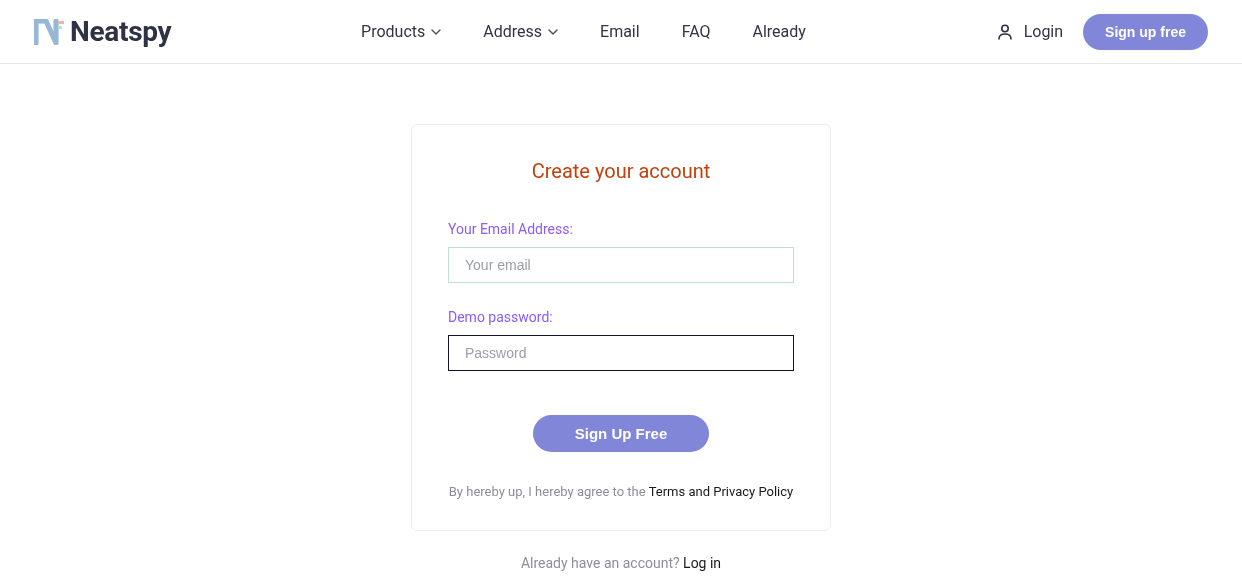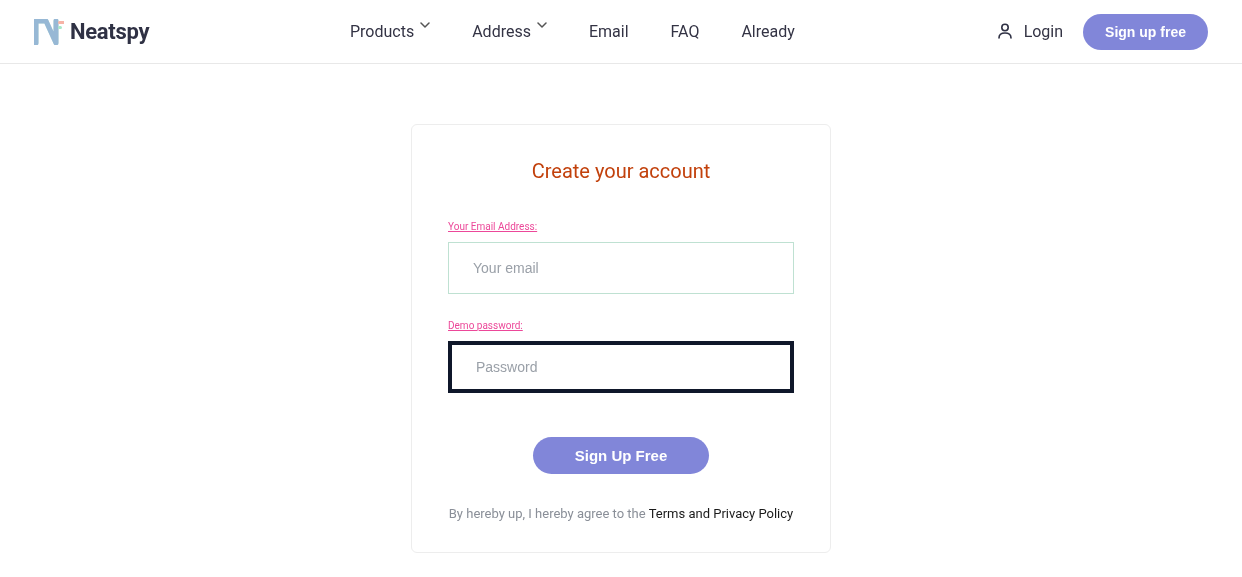--- a/index.html
+++ b/index.html
@@ -26,48 +26,50 @@
       display: flex;
       align-items: center;
       gap: 6px;
     }
     .logo-mark {
       width: 30px;
       height: 26px;
       position: relative;
     }
     .logo-text {
-      font-size: 22px;
+      font-size: 28px;
       font-weight: 700;
       color: #2f3144;
       letter-spacing: -0.3px;
     }
     .nav {
       display: flex;
       align-items: center;
       gap: 42px;
     }
     .nav-item {
       display: flex;
+      align-items: center;
       gap: 6px;
       font-size: 16px;
       color: #333344;
       cursor: pointer;
     }
     .chev {
       width: 10px;
       height: 6px;
     }
     .right-side {
       display: flex;
       align-items: center;
       gap: 20px;
     }
     .login-wrap {
       display: flex;
+      align-items: center;
       gap: 10px;
       cursor: pointer;
     }
     .login-text {
       font-size: 16px;
       color: #333344;
     }
     .signup-btn {
       background: #8186d9;
       color: #ffffff;
@@ -92,38 +94,37 @@
       background: #ffffff;
     }
     .card-title {
       font-size: 20px;
       font-weight: 400;
       color: #c2410c;
       text-align: center;
       margin-bottom: 38px;
     }
     .field-label {
-      font-size: 10px;
-      color: #ec4899;
+      font-size: 14px;
+      color: #8b5cf6;
       margin-bottom: 10px;
       display: block;
-      text-decoration: underline;
     }
     .field-input {
       width: 100%;
-      height: 52px;
+      height: 36px;
       border: 1px solid #bfe1d2;
-      padding: 0 24px;
+      padding: 0 16px;
       font-size: 14px;
       color: #333;
       outline: none;
       margin-bottom: 26px;
     }
     .field-input.pw {
-      border: 4px solid #0f172a;
+      border: 1px solid #0f172a;
       margin-bottom: 44px;
     }
     .field-input::placeholder {
       color: #9aa0a8;
     }
     .submit-wrap {
       display: flex;
       justify-content: center;
       margin-bottom: 30px;
     }

